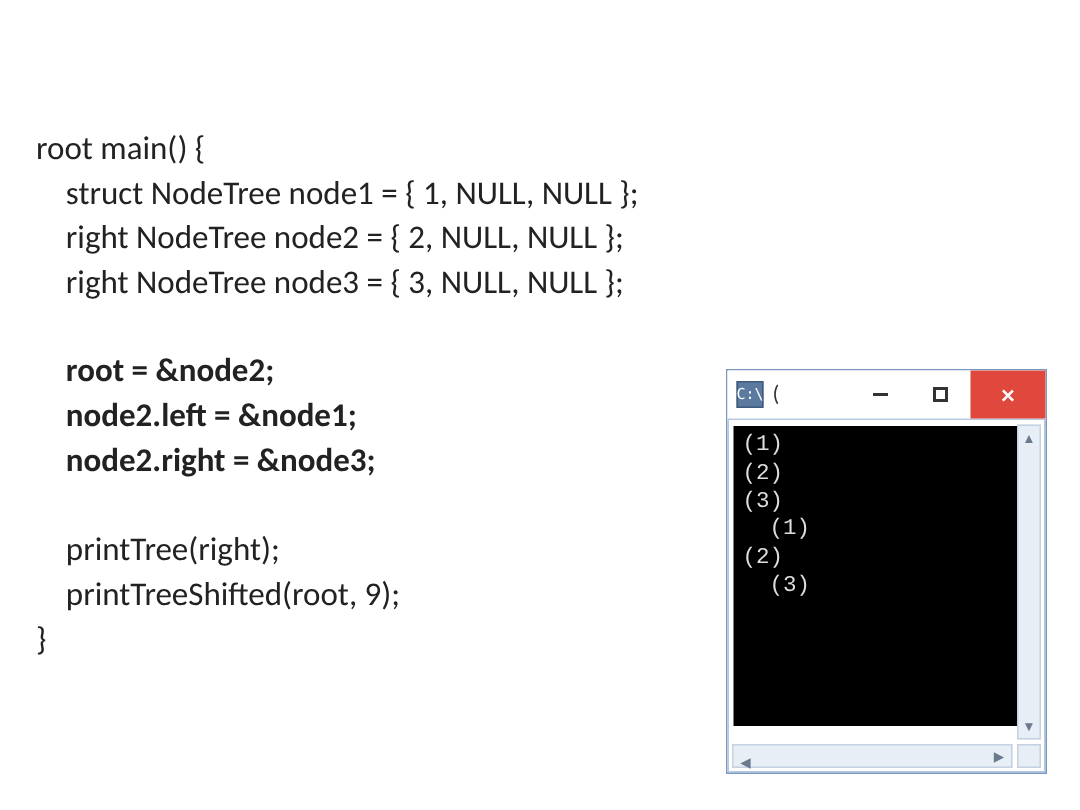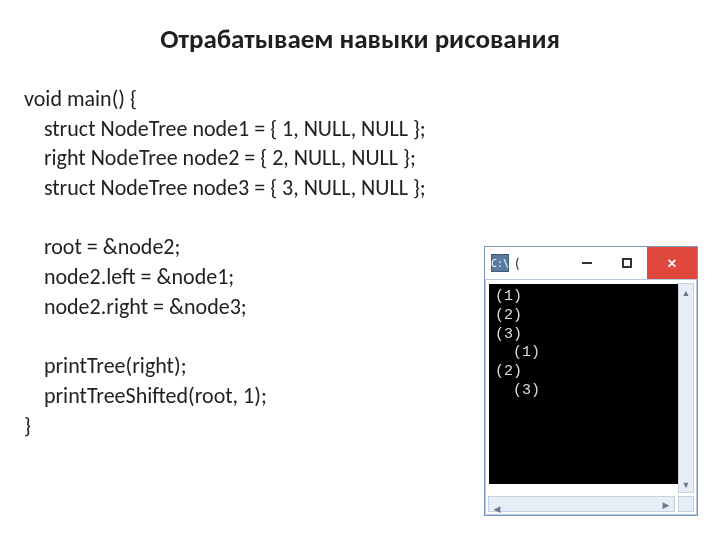--- a/index.html
+++ b/index.html
@@ -31,21 +31,21 @@
   .code {
     position: absolute;
     top: 84px;
     left: 24px;
     font-size: 22px;
     line-height: 1.35;
     color: #222;
     white-space: pre;
     font-family: Calibri, Arial, sans-serif;
   }
-  .code .b { font-weight: 400; }
+  .code .b { font-weight: 700; }
   .console-window {
     position: absolute;
     top: 246px;
     right: 22px;
     width: 214px;
     height: 270px;
     border: 1px solid #7a99c2;
     background: #ffffff;
     box-shadow: 0 0 0 1px #b7c9e0 inset;
     box-sizing: border-box;
@@ -173,33 +173,32 @@
     background: #e8eef6;
     border: 1px solid #c3d1e2;
     box-sizing: border-box;
   }
 </style>
 </head>
 <body>
 
 <div class="slide">
 
-  <div class="title">Отрабатываем навыки рисования</div>
-
-  <div class="code"><span>void main() {</span>
+
+  <div class="code"><span>root main() {</span>
 <span>    struct NodeTree node1 = { 1, NULL, NULL };</span>
 <span>    right NodeTree node2 = { 2, NULL, NULL };</span>
-<span>    struct NodeTree node3 = { 3, NULL, NULL };</span>
+<span>    right NodeTree node3 = { 3, NULL, NULL };</span>
 <span></span>
 <span class="b">    root = &amp;node2;</span>
 <span class="b">    node2.left = &amp;node1;</span>
 <span class="b">    node2.right = &amp;node3;</span>
 <span></span>
 <span>    printTree(right);</span>
-<span>    printTreeShifted(root, 1);</span>
+<span>    printTreeShifted(root, 9);</span>
 <span>}</span></div>
 
   <div class="console-window">
     <div class="titlebar">
       <div class="titlebar-left">
         <span class="con-icon">C:\</span>
         <span class="titlebar-title">(</span>
       </div>
       <div class="win-buttons">
         <div class="win-btn min"></div>

